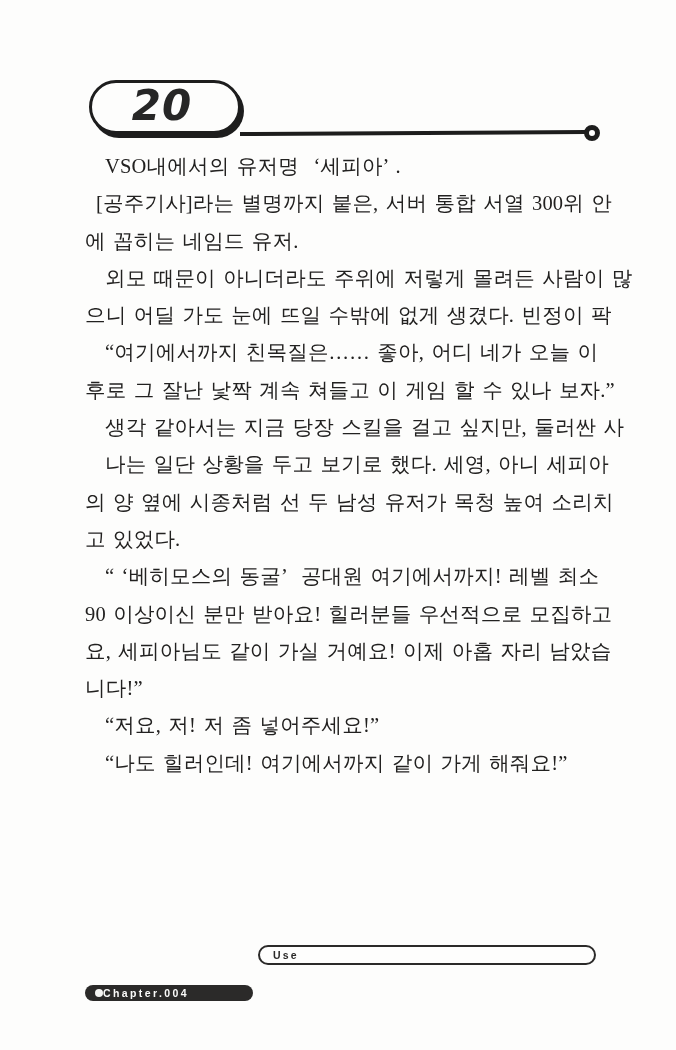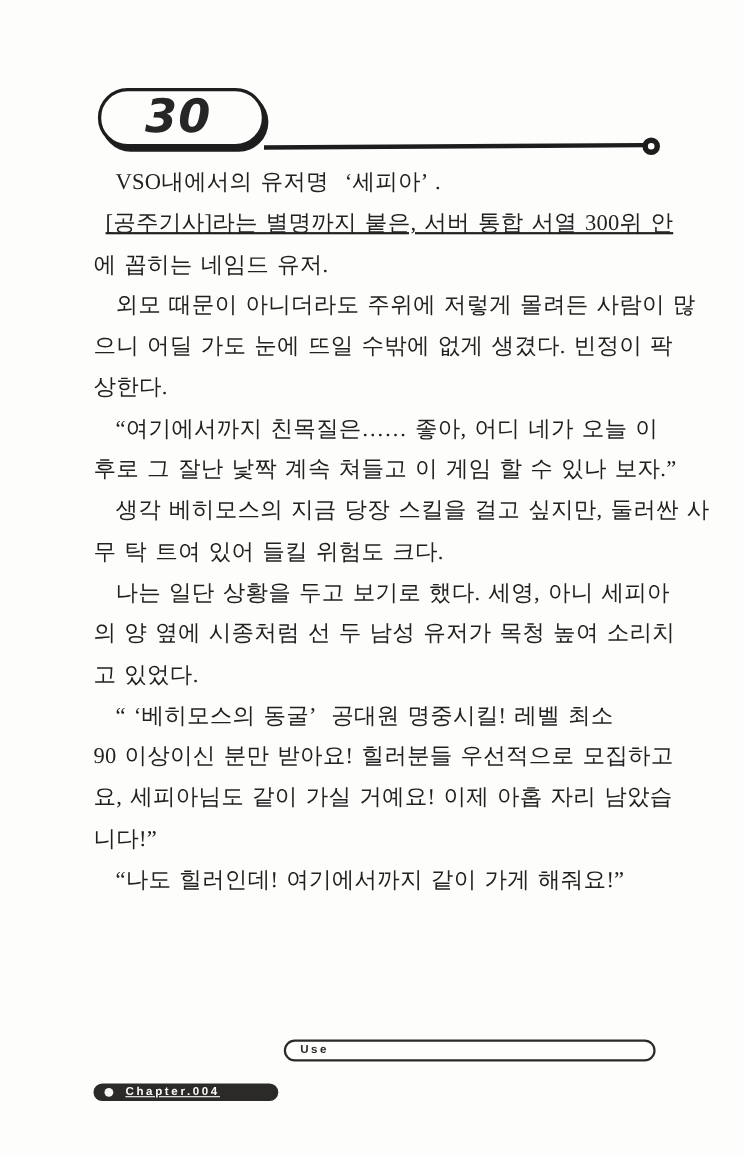--- a/index.html
+++ b/index.html
@@ -58,21 +58,21 @@
     left: 85px; top: 148px;
     width: 540px;
     font-size: 20.5px;
     line-height: 37.3px;
     letter-spacing: 0.2px;
     word-spacing: 2px;
     color: #222120;
   }
   .line { white-space: pre; height: 37.3px; }
   .line.ind { padding-left: 20px; font-family: Liberation Serif, serif; }
-  .line.ind-sm { padding-left: 11px; text-decoration: underline; }
+  .line.ind-sm { padding-left: 11px; }
 
   
   .chapter-badge {
     position: absolute;
     left: 85px; top: 985px;
     width: 168px; height: 16px;
     background: #2b2a29;
     border-radius: 8px;
     display: flex; align-items: center;
   }
@@ -82,23 +82,22 @@
     border-radius: 50%;
     margin-left: 10px;
     flex: 0 0 auto;
   }
   .chapter-label {
     font-family: "Liberation Sans", "DejaVu Sans", sans-serif;
     font-weight: 700;
     font-size: 10.5px;
     letter-spacing: 2.4px;
     color: #fbfbfa;
-    margin-left: 11px;
+    margin-left: 0;
     transform: translateY(-0.5px);
-    text-decoration: underline;
   }
   .use-pill {
     position: absolute;
     left: 258px; top: 945px;
     width: 338px; height: 20px;
     border: 2px solid #2b2a29;
     border-radius: 10px;
     background: #fefefd;
     display: flex; align-items: center;
   }
@@ -112,44 +111,43 @@
     transform: translateY(-0.5px);
   }
 </style>
 </head>
 <body>
 
 <div class="page">
 
   <div>
     <div class="page-badge">
-      <span class="page-num">30</span>
+      <span class="page-num">20</span>
     </div>
     <div class="header-rule"></div>
     <div class="header-ring"></div>
   </div>
 
   <div class="bodytext">
     <div class="line ind">VSO내에서의 유저명  ‘세피아’ .</div>
     <div class="line ind-sm">[공주기사]라는 별명까지 붙은, 서버 통합 서열 300위 안</div>
     <div class="line">에 꼽히는 네임드 유저.</div>
     <div class="line ind">외모 때문이 아니더라도 주위에 저렇게 몰려든 사람이 많</div>
     <div class="line">으니 어딜 가도 눈에 뜨일 수밖에 없게 생겼다. 빈정이 팍</div>
-    <div class="line">상한다.</div>
     <div class="line ind">“여기에서까지 친목질은…… 좋아, 어디 네가 오늘 이</div>
     <div class="line">후로 그 잘난 낯짝 계속 쳐들고 이 게임 할 수 있나 보자.”</div>
-    <div class="line ind">생각 베히모스의 지금 당장 스킬을 걸고 싶지만, 둘러싼 사</div>
-    <div class="line">무 탁 트여 있어 들킬 위험도 크다.</div>
+    <div class="line ind">생각 같아서는 지금 당장 스킬을 걸고 싶지만, 둘러싼 사</div>
     <div class="line ind">나는 일단 상황을 두고 보기로 했다. 세영, 아니 세피아</div>
     <div class="line">의 양 옆에 시종처럼 선 두 남성 유저가 목청 높여 소리치</div>
     <div class="line">고 있었다.</div>
-    <div class="line ind">“ ‘베히모스의 동굴’  공대원 명중시킬! 레벨 최소</div>
+    <div class="line ind">“ ‘베히모스의 동굴’  공대원 여기에서까지! 레벨 최소</div>
     <div class="line">90 이상이신 분만 받아요! 힐러분들 우선적으로 모집하고</div>
     <div class="line">요, 세피아님도 같이 가실 거예요! 이제 아홉 자리 남았습</div>
     <div class="line">니다!”</div>
+    <div class="line ind">“저요, 저! 저 좀 넣어주세요!”</div>
     <div class="line ind">“나도 힐러인데! 여기에서까지 같이 가게 해줘요!”</div>
   </div>
 
   <div>
     <div class="chapter-badge">
       <span class="chapter-dot"></span>
       <span class="chapter-label">Chapter.004</span>
     </div>
     <div class="use-pill">
       <span class="use-label">Use</span>

